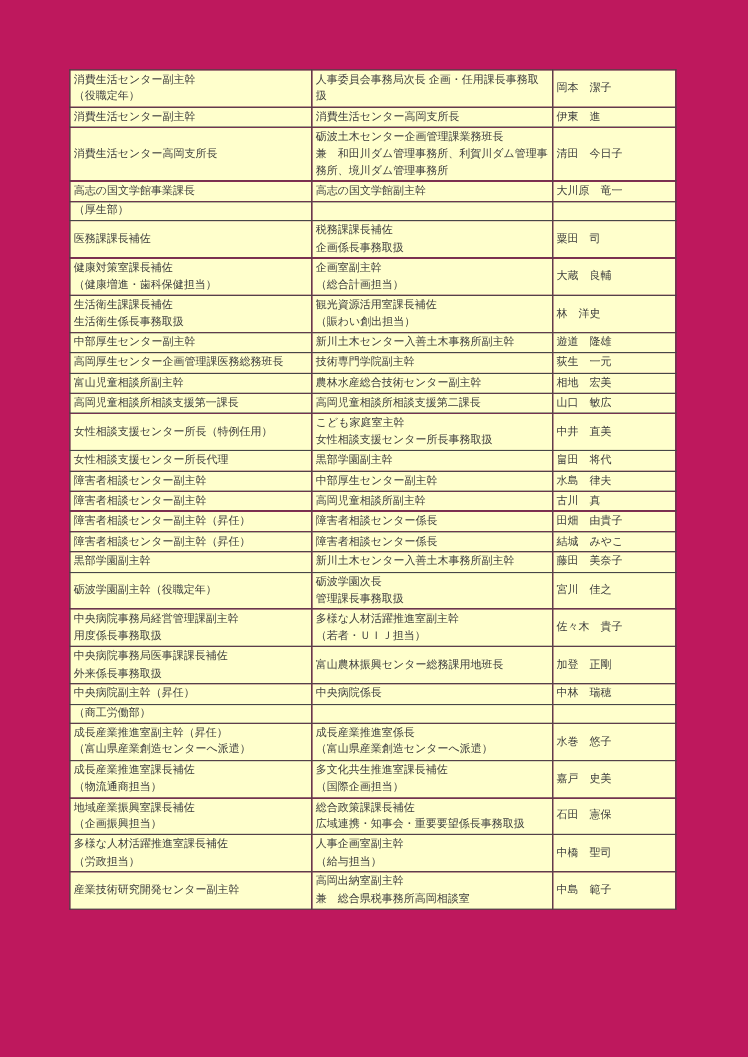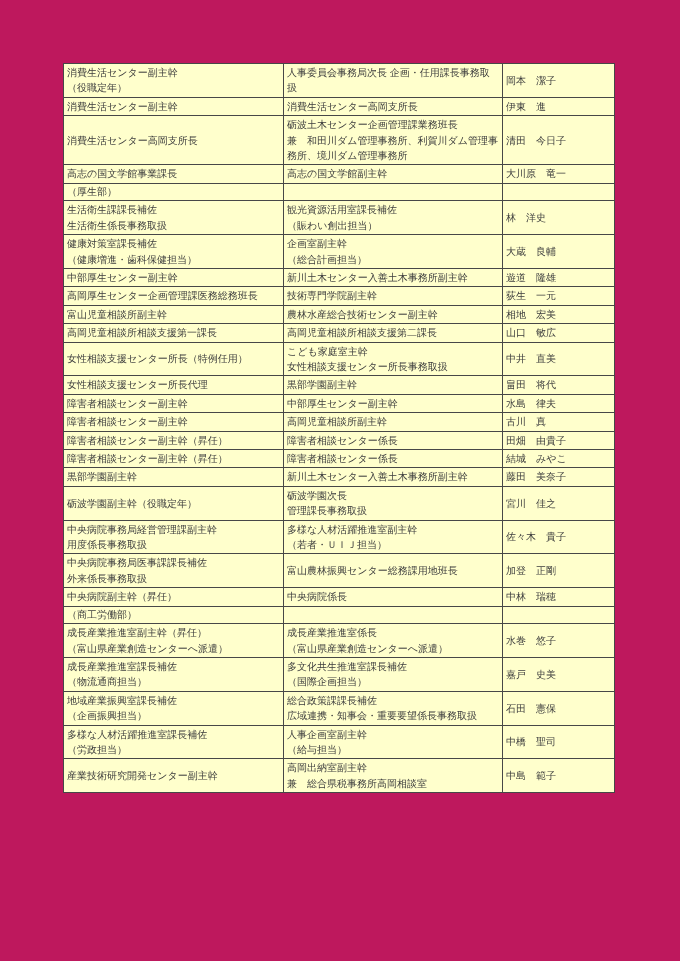--- a/index.html
+++ b/index.html
@@ -92,39 +92,49 @@
           </td>
           <td class="name-cell"><span>大川原　竜一</span></td>
         </tr>
         <tr class="section-row">
           <td class="section-cell"><span>（厚生部）</span></td>
           <td class="section-cell"></td>
           <td class="section-cell"></td>
         </tr>
         <tr>
           <td class="new-cell">
+            <div class="cell-line">医務課課長補佐</div>
+          </td>
+          <td class="old-cell">
+            <div class="cell-line">税務課課長補佐</div>
+            <div class="cell-line">企画係長事務取扱</div>
+          </td>
+          <td class="name-cell"><span>粟田　司</span></td>
+        </tr>
+        <tr>
+          <td class="new-cell">
+            <div class="cell-line">健康対策室課長補佐</div>
+            <div class="cell-line">（健康増進・歯科保健担当）</div>
+          </td>
+          <td class="old-cell">
+            <div class="cell-line">企画室副主幹</div>
+            <div class="cell-line">（総合計画担当）</div>
+          </td>
+          <td class="name-cell"><span>大蔵　良輔</span></td>
+        </tr>
+        <tr>
+          <td class="new-cell">
             <div class="cell-line">生活衛生課課長補佐</div>
             <div class="cell-line">生活衛生係長事務取扱</div>
           </td>
           <td class="old-cell">
             <div class="cell-line">観光資源活用室課長補佐</div>
             <div class="cell-line">（賑わい創出担当）</div>
           </td>
           <td class="name-cell"><span>林　洋史</span></td>
-        </tr>
-        <tr>
-          <td class="new-cell">
-            <div class="cell-line">健康対策室課長補佐</div>
-            <div class="cell-line">（健康増進・歯科保健担当）</div>
-          </td>
-          <td class="old-cell">
-            <div class="cell-line">企画室副主幹</div>
-            <div class="cell-line">（総合計画担当）</div>
-          </td>
-          <td class="name-cell"><span>大蔵　良輔</span></td>
         </tr>
         <tr>
           <td class="new-cell">
             <div class="cell-line">中部厚生センター副主幹</div>
           </td>
           <td class="old-cell">
             <div class="cell-line">新川土木センター入善土木事務所副主幹</div>
           </td>
           <td class="name-cell"><span>遊道　隆雄</span></td>
         </tr>

